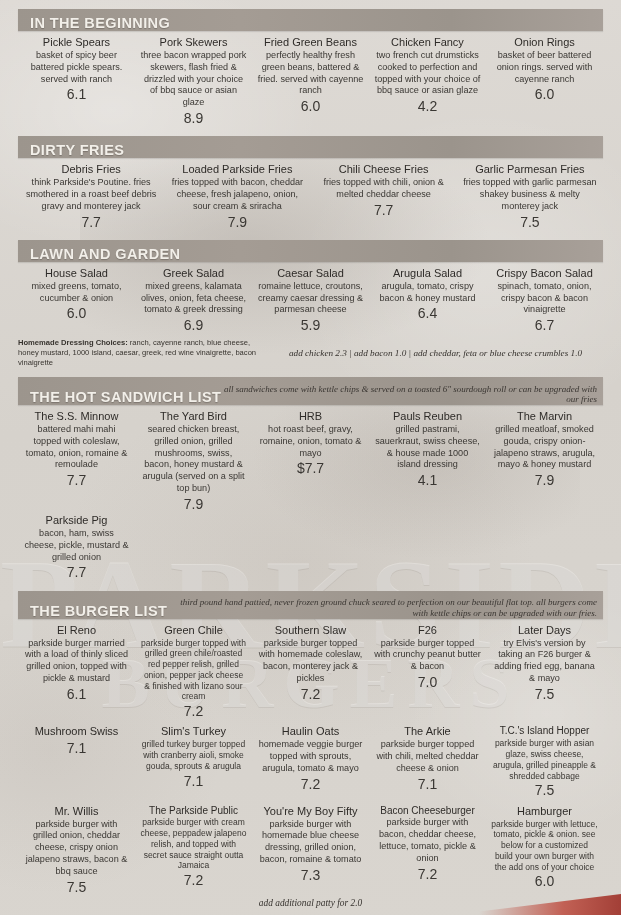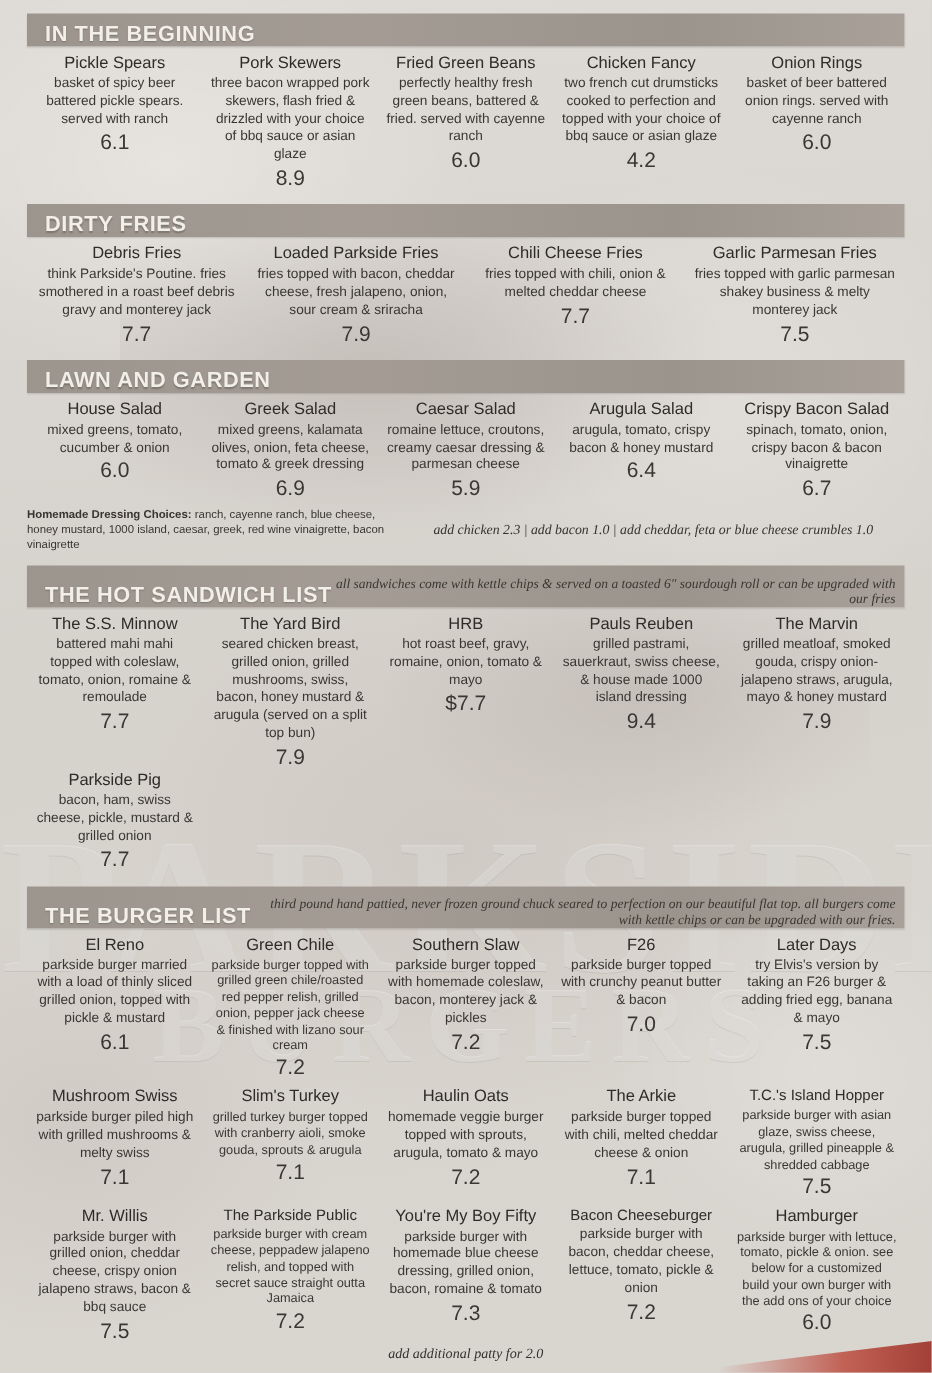--- a/index.html
+++ b/index.html
@@ -321,21 +321,21 @@
       <div class="iprice">7.9</div>
     </div>
     <div class="col c5">
       <div class="iname">HRB</div>
       <div class="idesc">hot roast beef, gravy, romaine, onion, tomato &amp; mayo</div>
       <div class="iprice">$7.7</div>
     </div>
     <div class="col c5">
       <div class="iname">Pauls Reuben</div>
       <div class="idesc">grilled pastrami, sauerkraut, swiss cheese, &amp; house made 1000 island dressing</div>
-      <div class="iprice">9.4</div>
+      <div class="iprice">4.1</div>
     </div>
     <div class="col c5">
       <div class="iname">The Marvin</div>
       <div class="idesc">grilled meatloaf, smoked gouda, crispy onion-jalapeno straws, arugula, mayo &amp; honey mustard</div>
       <div class="iprice">7.9</div>
     </div>
   </div>
   <div class="sandwich-second">
     <div class="col c5">
       <div class="iname">Parkside Pig</div>
@@ -377,21 +377,20 @@
     <div class="col c5">
       <div class="iname">Later Days</div>
       <div class="idesc">try Elvis's version by taking an F26 burger &amp; adding fried egg, banana &amp; mayo</div>
       <div class="iprice">7.5</div>
     </div>
   </div>
 
   <div class="row">
     <div class="col c5">
       <div class="iname">Mushroom Swiss</div>
-      <div class="idesc">parkside burger piled high with grilled mushrooms &amp; melty swiss</div>
       <div class="iprice">7.1</div>
     </div>
     <div class="col c5">
       <div class="iname">Slim's Turkey</div>
       <div class="idesc small">grilled turkey burger topped with cranberry aioli, smoke gouda, sprouts &amp; arugula</div>
       <div class="iprice">7.1</div>
     </div>
     <div class="col c5">
       <div class="iname">Haulin Oats</div>
       <div class="idesc">homemade veggie burger topped with sprouts, arugula, tomato &amp; mayo</div>

